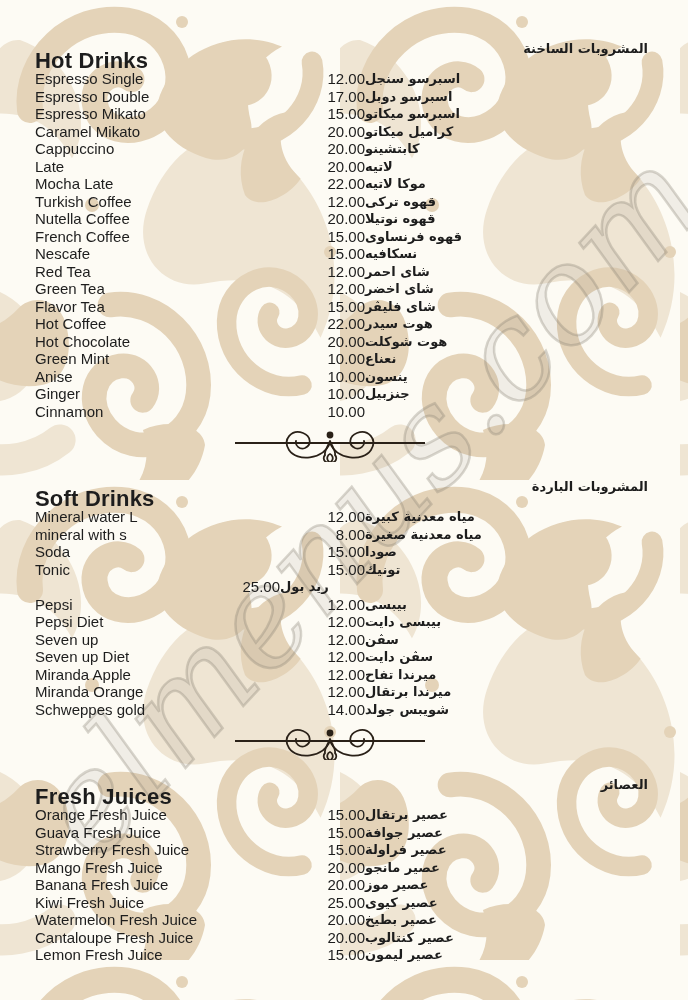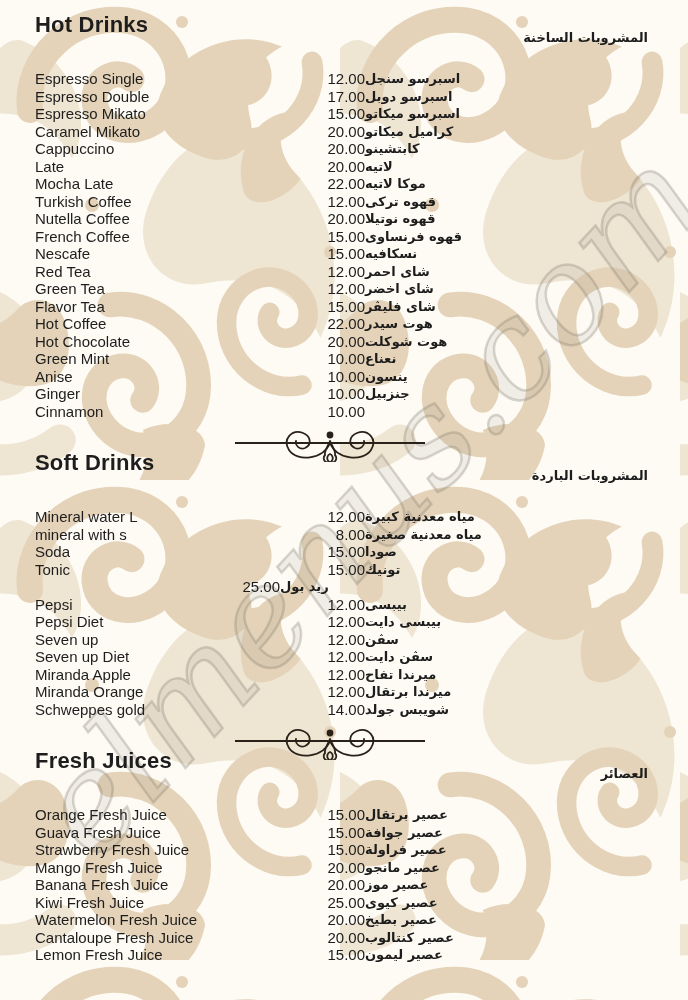--- a/index.html
+++ b/index.html
@@ -13,21 +13,21 @@
     font-family:"Liberation Sans", sans-serif;
     color:#1d1d1d;
   }
   svg.bg{position:absolute;left:0;top:0;width:688px;height:1000px;display:block;}
   .content{
     position:relative;z-index:2;
     padding:30px 40px 0 35px;
     box-sizing:border-box;width:688px;height:1000px;
   }
   .sec-head{
-    display:flex;justify-content:space-between;align-items:flex-end;
+    display:flex;justify-content:space-between;align-items:flex-start;
     margin:0 0 14px 0;height:26px;gap:17px;
   }
   .sec-head .en{
     font-size:22px;font-weight:bold;letter-spacing:0.2px;
     font-family:"Liberation Sans", sans-serif;
   }
   .sec-head .ar{
     font-size:13px;font-weight:bold;
     font-family:"DejaVu Sans", sans-serif;
   }

